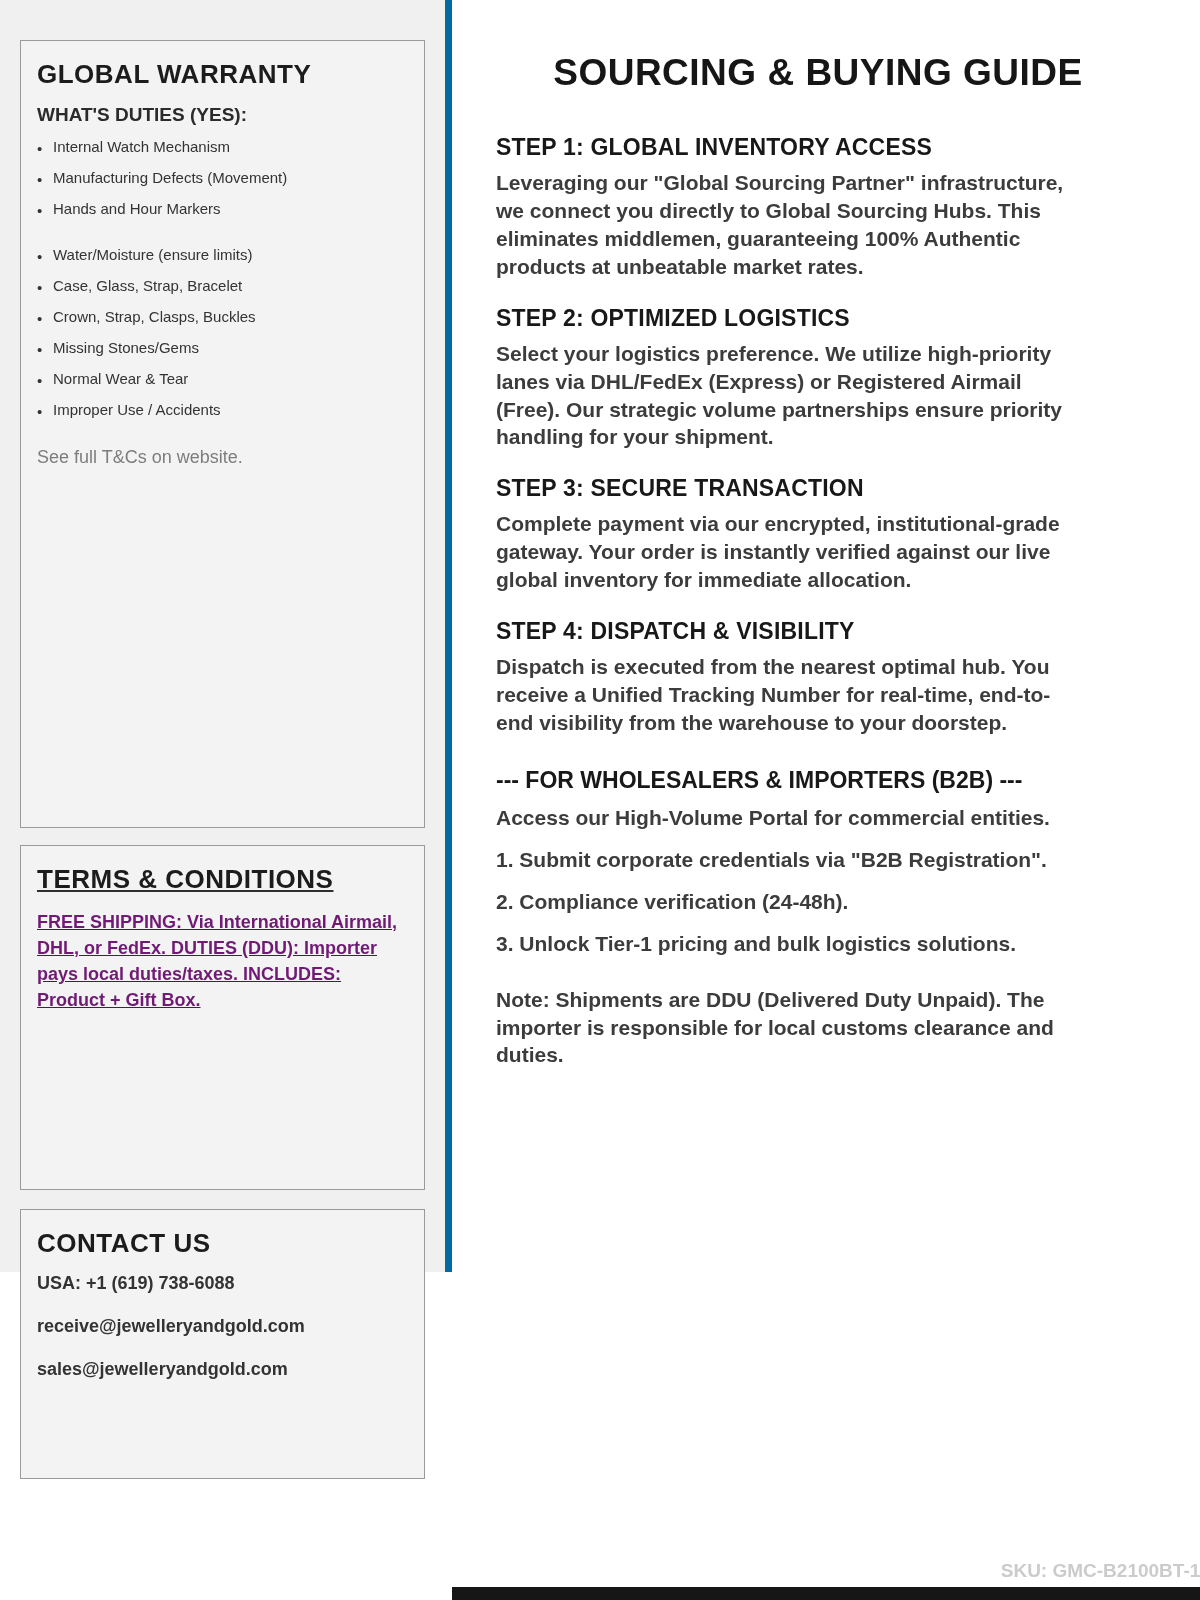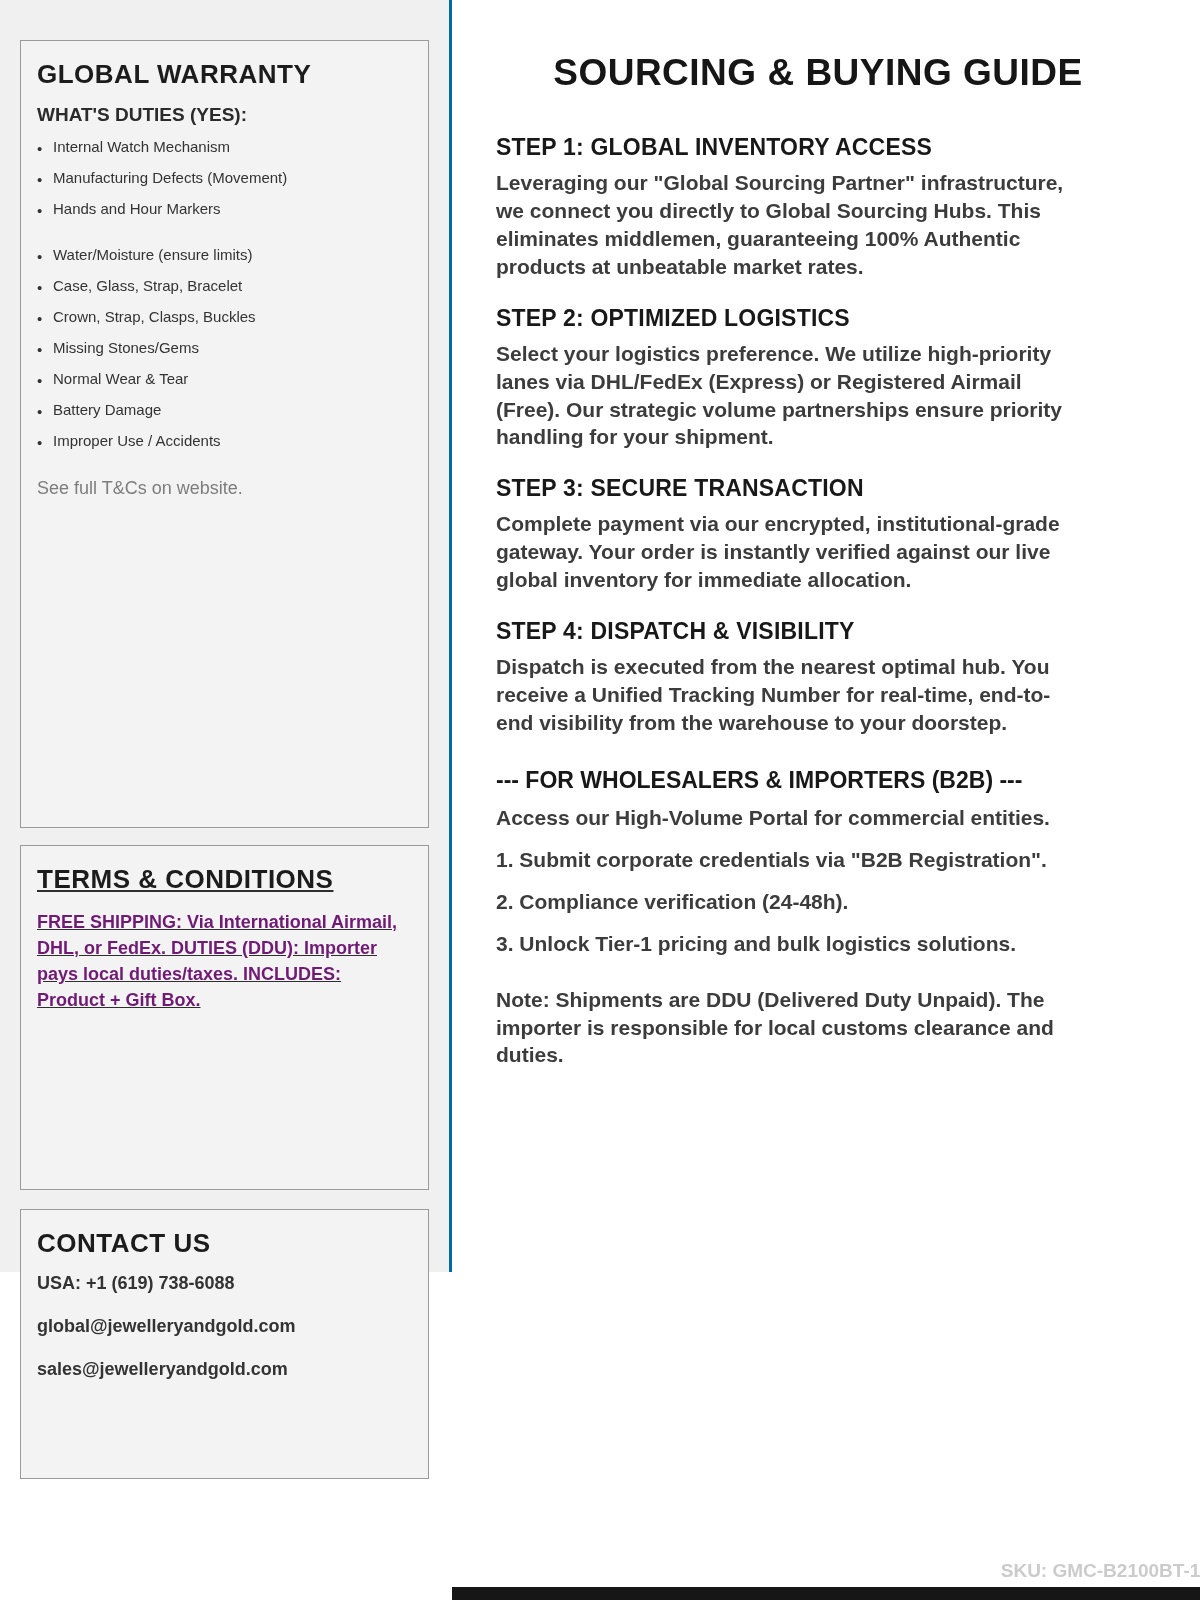--- a/index.html
+++ b/index.html
@@ -18,21 +18,21 @@
     background: #ffffff;
   }
 
   
   .sidebar {
     width: 452px;
     min-width: 452px;
     height: 1272px;
     background: #f0f0f0;
     padding: 40px 20px 0 20px;
-    border-right: 3px solid #0369a1;
+    border-right: 7px solid #0369a1;
   }
   .side-box {
     border: 1px solid #9a9a9a;
     background: #f3f3f3;
     padding: 18px 18px 20px 16px;
     color: #2f2f2f;
   }
   .box-warranty { height: 788px; margin-bottom: 17px; }
   .box-terms    { height: 345px; margin-bottom: 19px; text-decoration: underline; }
   .box-contact  { height: 270px; }
@@ -174,36 +174,35 @@
         <li>Manufacturing Defects (Movement)</li>
         <li>Hands and Hour Markers</li>
       </ul>
 
       <ul class="side-list">
         <li>Water/Moisture (ensure limits)</li>
         <li>Case, Glass, Strap, Bracelet</li>
         <li>Crown, Strap, Clasps, Buckles</li>
         <li>Missing Stones/Gems</li>
         <li>Normal Wear &amp; Tear</li>
-        <li>Battery Damage</li>
         <li>Improper Use / Accidents</li>
       </ul>
 
       <p class="side-footnote">See full T&amp;Cs on website.</p>
     </section>
 
     <section class="side-box box-terms">
       <h2 class="side-title">TERMS &amp; CONDITIONS</h2>
       <p class="side-body">FREE SHIPPING: Via International Airmail, DHL, or FedEx.  DUTIES (DDU): Importer pays local duties/taxes.  INCLUDES: Product + Gift Box.</p>
     </section>
 
     <section class="side-box box-contact">
       <h2 class="side-title">CONTACT US</h2>
       <p class="contact-line">USA: +1 (619) 738-6088</p>
-      <p class="contact-line">global@jewelleryandgold.com</p>
+      <p class="contact-line">receive@jewelleryandgold.com</p>
       <p class="contact-line">sales@jewelleryandgold.com</p>
     </section>
 
   </aside>
 
   <main class="main">
 
     <h1 class="main-title">SOURCING &amp; BUYING GUIDE</h1>
 
     <section class="step">

